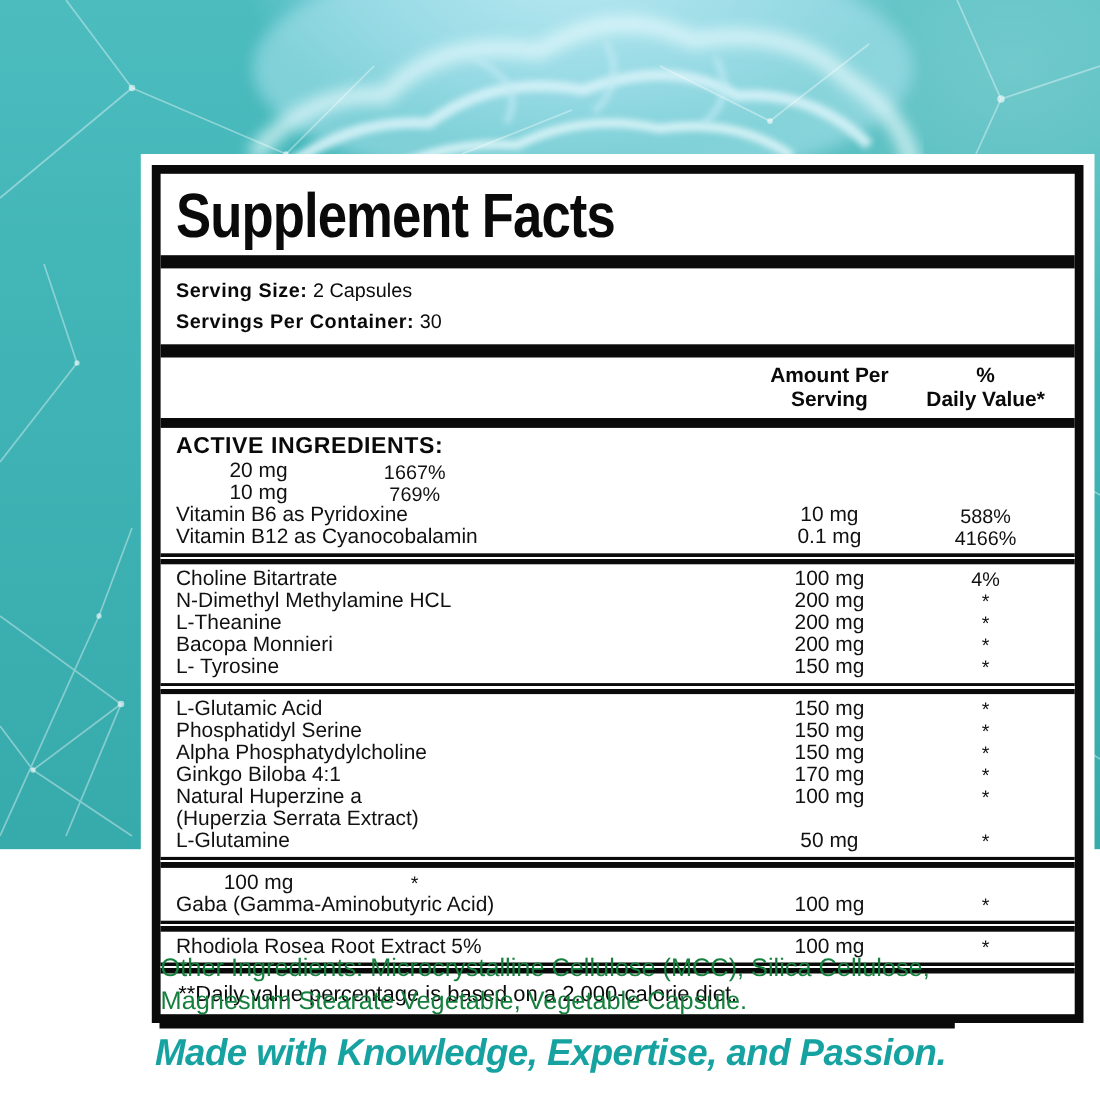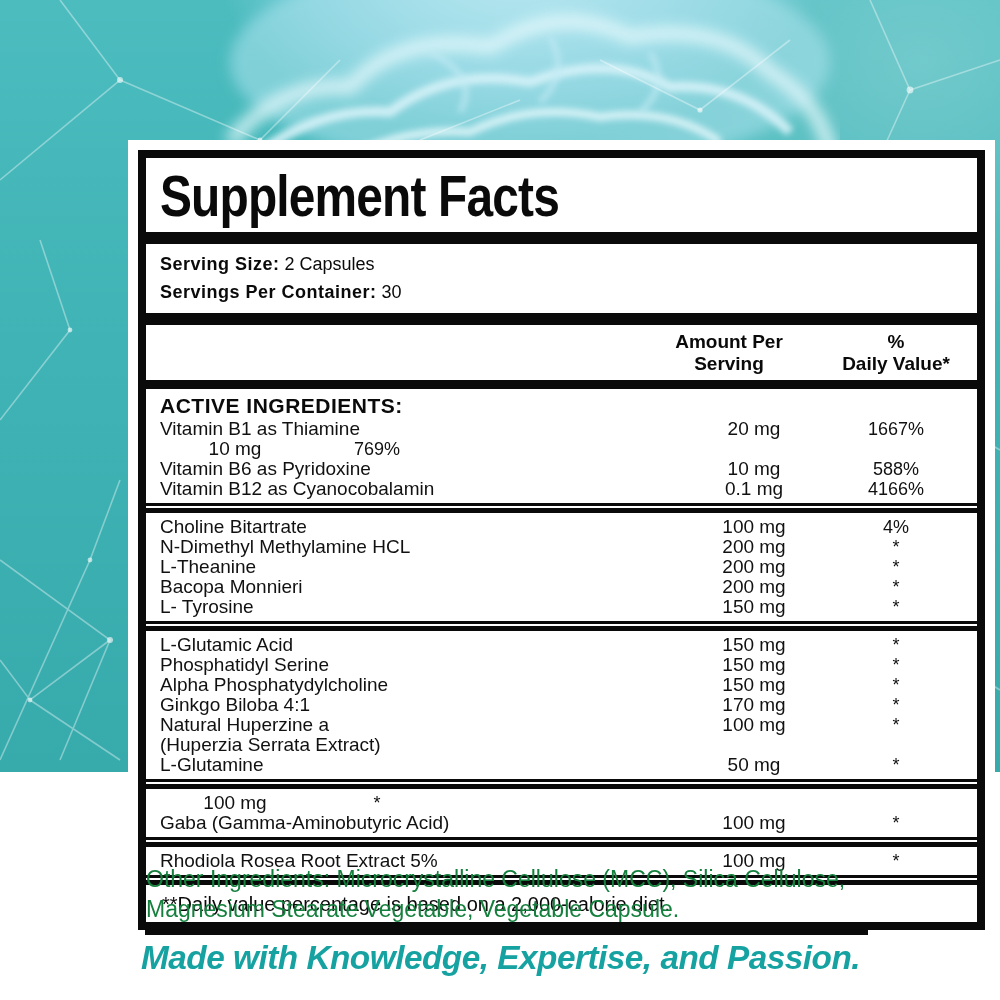--- a/index.html
+++ b/index.html
@@ -36,21 +36,21 @@
   }
   .bar{background:#0a0a0a;}
   .bar.thick{height:12px;}
   .bar.med{height:9px;}
   .serving{font-size:18px;color:#0a0a0a;line-height:28px;margin:6px 0 7px 0;}
   .serving b{letter-spacing:.5px;}
   .cols{display:flex;align-items:flex-end;}
   .col-name{flex:1;}
   .col-amt{width:150px;text-align:center;}
   .col-dv{width:134px;text-align:center;}
-  .headrow{margin:6px 0 5px 0;font-weight:700;font-size:19px;line-height:22px;color:#0a0a0a;gap:25px;}
+  .headrow{margin:6px 0 5px 0;font-weight:700;font-size:19px;line-height:22px;color:#0a0a0a;}
   .active-heading{font-weight:700;font-size:21px;letter-spacing:.5px;color:#0a0a0a;margin:5px 0 1px 0;}
   .row{display:flex;font-size:19px;line-height:20px;color:#111;}
   .row .col-dv{font-size:18px;}
   .divider{height:10px;margin:4px 0;
     background:linear-gradient(#0a0a0a 0 3px,#ffffff 3px 5px,#0a0a0a 5px 10px);}
   .footnotes{font-size:20px;line-height:24px;color:#0a0a0a;padding:3px 14px 4px 16px;}
   
   .other-ing{
     position:absolute;left:146px;top:864px;width:724px;
     font-size:23px;line-height:30px;color:#15803d;
@@ -156,21 +156,20 @@
       </div>
     </div>
 
     <div class="bar med"></div>
 
     <div class="active-heading pad">ACTIVE INGREDIENTS:</div>
 
     <div id="sections">
         <div>
           <div class="row cols pad">
-            <span class="col-name">Vitamin B1 as Thiamine</span>
             <span class="col-amt">20 mg</span>
             <span class="col-dv">1667%</span>
           </div>
           <div class="row cols pad">
             <span class="col-amt">10 mg</span>
             <span class="col-dv">769%</span>
           </div>
           <div class="row cols pad">
             <span class="col-name">Vitamin B6 as Pyridoxine</span>
             <span class="col-amt">10 mg</span>

